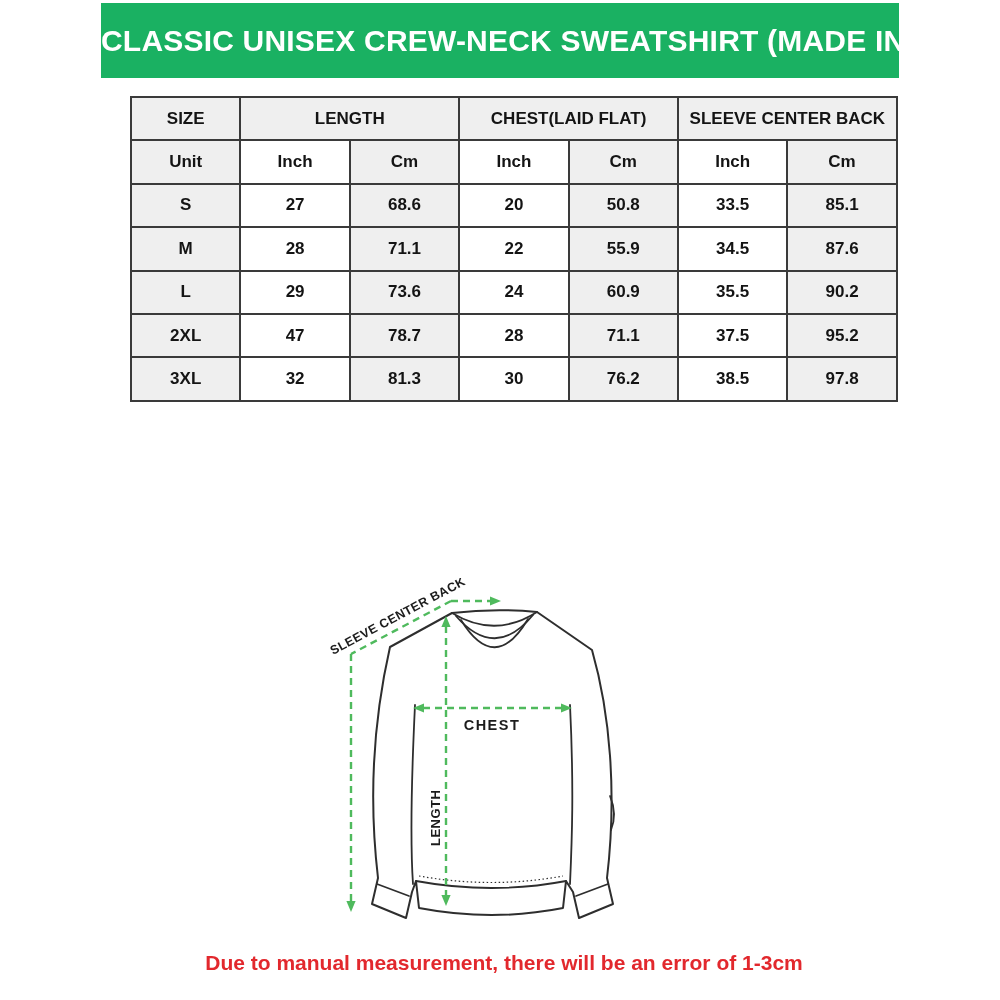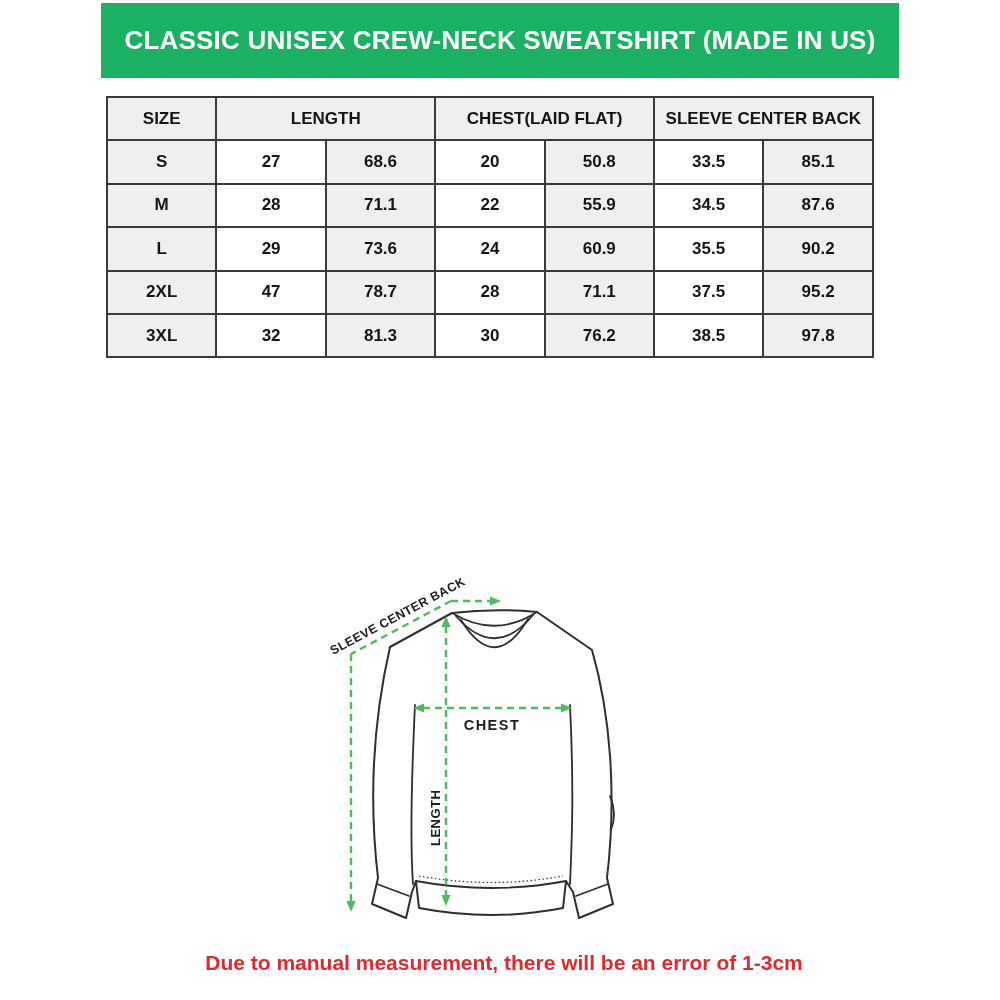--- a/index.html
+++ b/index.html
@@ -9,25 +9,25 @@
     --cellgray:#efefef;
     --border:#3a3a3a;
   }
   html,body{margin:0;padding:0;}
   body{
     width:1000px;height:1000px;position:relative;background:#ffffff;
     font-family:"Liberation Sans",sans-serif;overflow:hidden;
   }
   .banner{
     position:absolute;left:101px;top:3px;width:798px;height:75px;
-    background:var(--green);color:#ffffff;display:flex;align-items:center;justify-content:center;
-    font-weight:bold;font-size:26px;letter-spacing:.2px;white-space:nowrap;
+    background:var(--green);color:#ffffff;display:flex;align-items:center;justify-content:flex-start;
+    font-weight:bold;font-size:30px;letter-spacing:.2px;white-space:nowrap;
   }
   table.size-chart{
-    position:absolute;left:106px;top:96px;width:766px;
+    position:absolute;left:130px;top:96px;width:766px;
     border-collapse:collapse;table-layout:fixed;
   }
   table.size-chart th,table.size-chart td{
     border:2px solid var(--border);height:41.4px;text-align:center;vertical-align:middle;
     font-weight:bold;font-size:17px;color:#141414;background:#ffffff;padding:0;
   }
   table.size-chart .g{background:var(--cellgray);}
   table.size-chart thead tr.grp th{background:var(--cellgray);}
   .diagram{position:absolute;left:320px;top:578px;width:360px;height:360px;}
   .diagram text{font-family:"Liberation Sans",sans-serif;font-weight:bold;fill:#1c1c1c;}
@@ -57,20 +57,29 @@
       <col style="width:109.4px">
       <col style="width:109.4px">
     <col style="width:109.4px">
   </colgroup>
   <thead>
     <tr class="grp">
       <th>SIZE</th>
       <th colspan="2">LENGTH</th>
       <th colspan="2">CHEST(LAID FLAT)</th>
       <th colspan="2">SLEEVE CENTER BACK</th>
+    </tr>
+    <tr>
+      <th class="g">Unit</th>
+      <th>Inch</th>
+      <th class="g">Cm</th>
+      <th>Inch</th>
+      <th class="g">Cm</th>
+      <th>Inch</th>
+      <th class="g">Cm</th>
     </tr>
   </thead>
   <tbody>
       <tr>
         <td class="g">S</td>
         <td>27</td>
         <td class="g">68.6</td>
         <td>20</td>
         <td class="g">50.8</td>
         <td>33.5</td>

